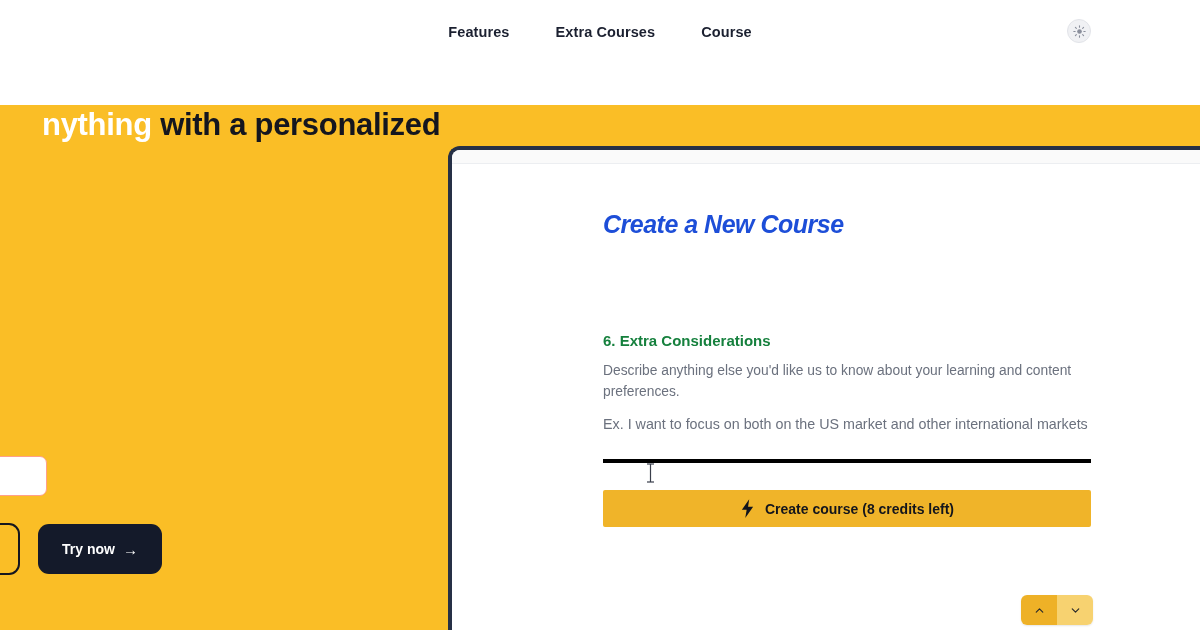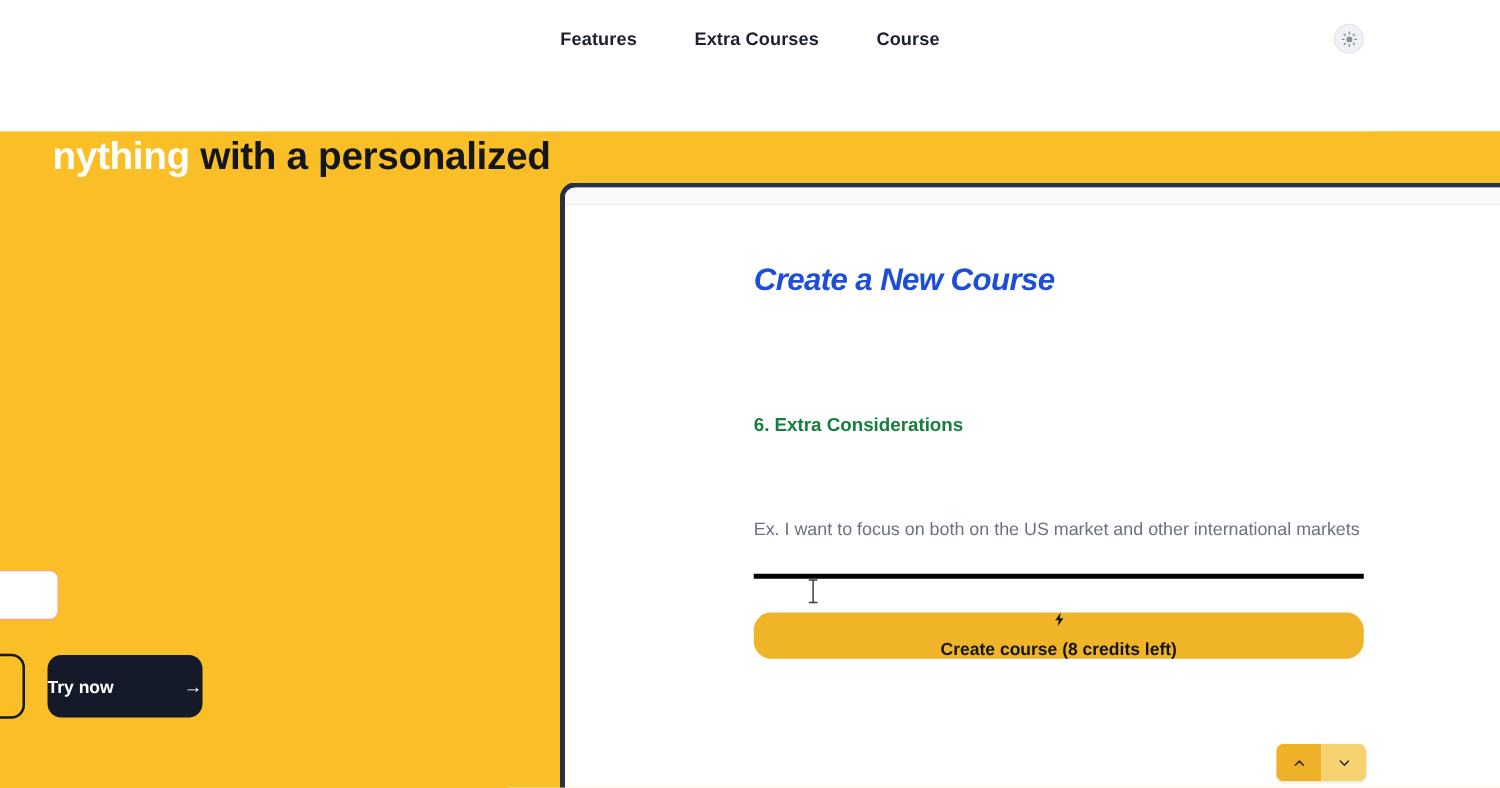--- a/index.html
+++ b/index.html
@@ -70,21 +70,21 @@
     position:absolute; left:-80px; top:418px;
     width:100px; height:52px;
     border:2px solid #14161f; border-radius:11px;
     background:transparent; cursor:pointer;
   }
   
   #try-now{
     position:absolute; left:38px; top:419px;
     width:124px; height:50px;
     background:#141a2a; border-radius:11px;
-    display:flex; align-items:center; justify-content:space-between; gap:8px;
+    display:flex; align-items:center; justify-content:center; gap:8px;
     cursor:pointer;
   }
   #try-now-label{ font-size:14px; font-weight:bold; color:#ffffff; }
   #try-now-arrow{ font-size:15px; color:#ffffff; line-height:1; }
 
   
   #app-card{
     position:absolute; left:448px; top:146px;
     width:760px; height:490px;
     background:#ffffff;
@@ -133,24 +133,23 @@
   #extra-input::placeholder{ color:#6b717e; }
 
   #text-caret{
     position:absolute; left:193px; top:298px;
     width:11px; height:22px; pointer-events:none;
   }
 
   #create-btn{
     position:absolute; left:151px; top:326px;
     width:488px; height:37px;
-    background:#f0b429; border-radius:14px;
+    background:#f0b429; border-radius:2px;
     display:flex; align-items:center; justify-content:center; gap:10px;
     cursor:pointer;
-    flex-direction:column;
   }
   #create-btn-label{ font-size:14px; font-weight:bold; color:#13151c; white-space:nowrap; }
 
   #step-nav{
     position:absolute; left:569px; top:431px;
     width:72px; height:30px; border-radius:6px; overflow:hidden;
     display:flex; box-shadow:0 1px 2px rgba(0,0,0,.10);
   }
   .step-btn{
     width:36px; height:30px;
@@ -212,20 +211,21 @@
 </div>
 
 <div id="app-card">
   <div id="card-topbar"></div>
 
   <div id="card-body">
 
     <h2 id="course-title">Create a New Course</h2>
 
     <h3 id="section-title">6. Extra Considerations</h3>
+    <p id="section-desc">Describe anything else you'd like us to know about your learning and content preferences.</p>
 
     <textarea id="extra-input" placeholder="Ex. I want to focus on both on the US market and other international markets" style=""></textarea>
 
     <svg id="text-caret" viewBox="0 0 11 22">
       <g stroke="#3a3f4b" stroke-width="1.2" fill="none">
         <line x1="5.5" y1="2" x2="5.5" y2="20"></line>
         <line x1="2" y1="2" x2="9" y2="2"></line>
         <line x1="2" y1="20" x2="9" y2="20"></line>
       </g>
     </svg>

